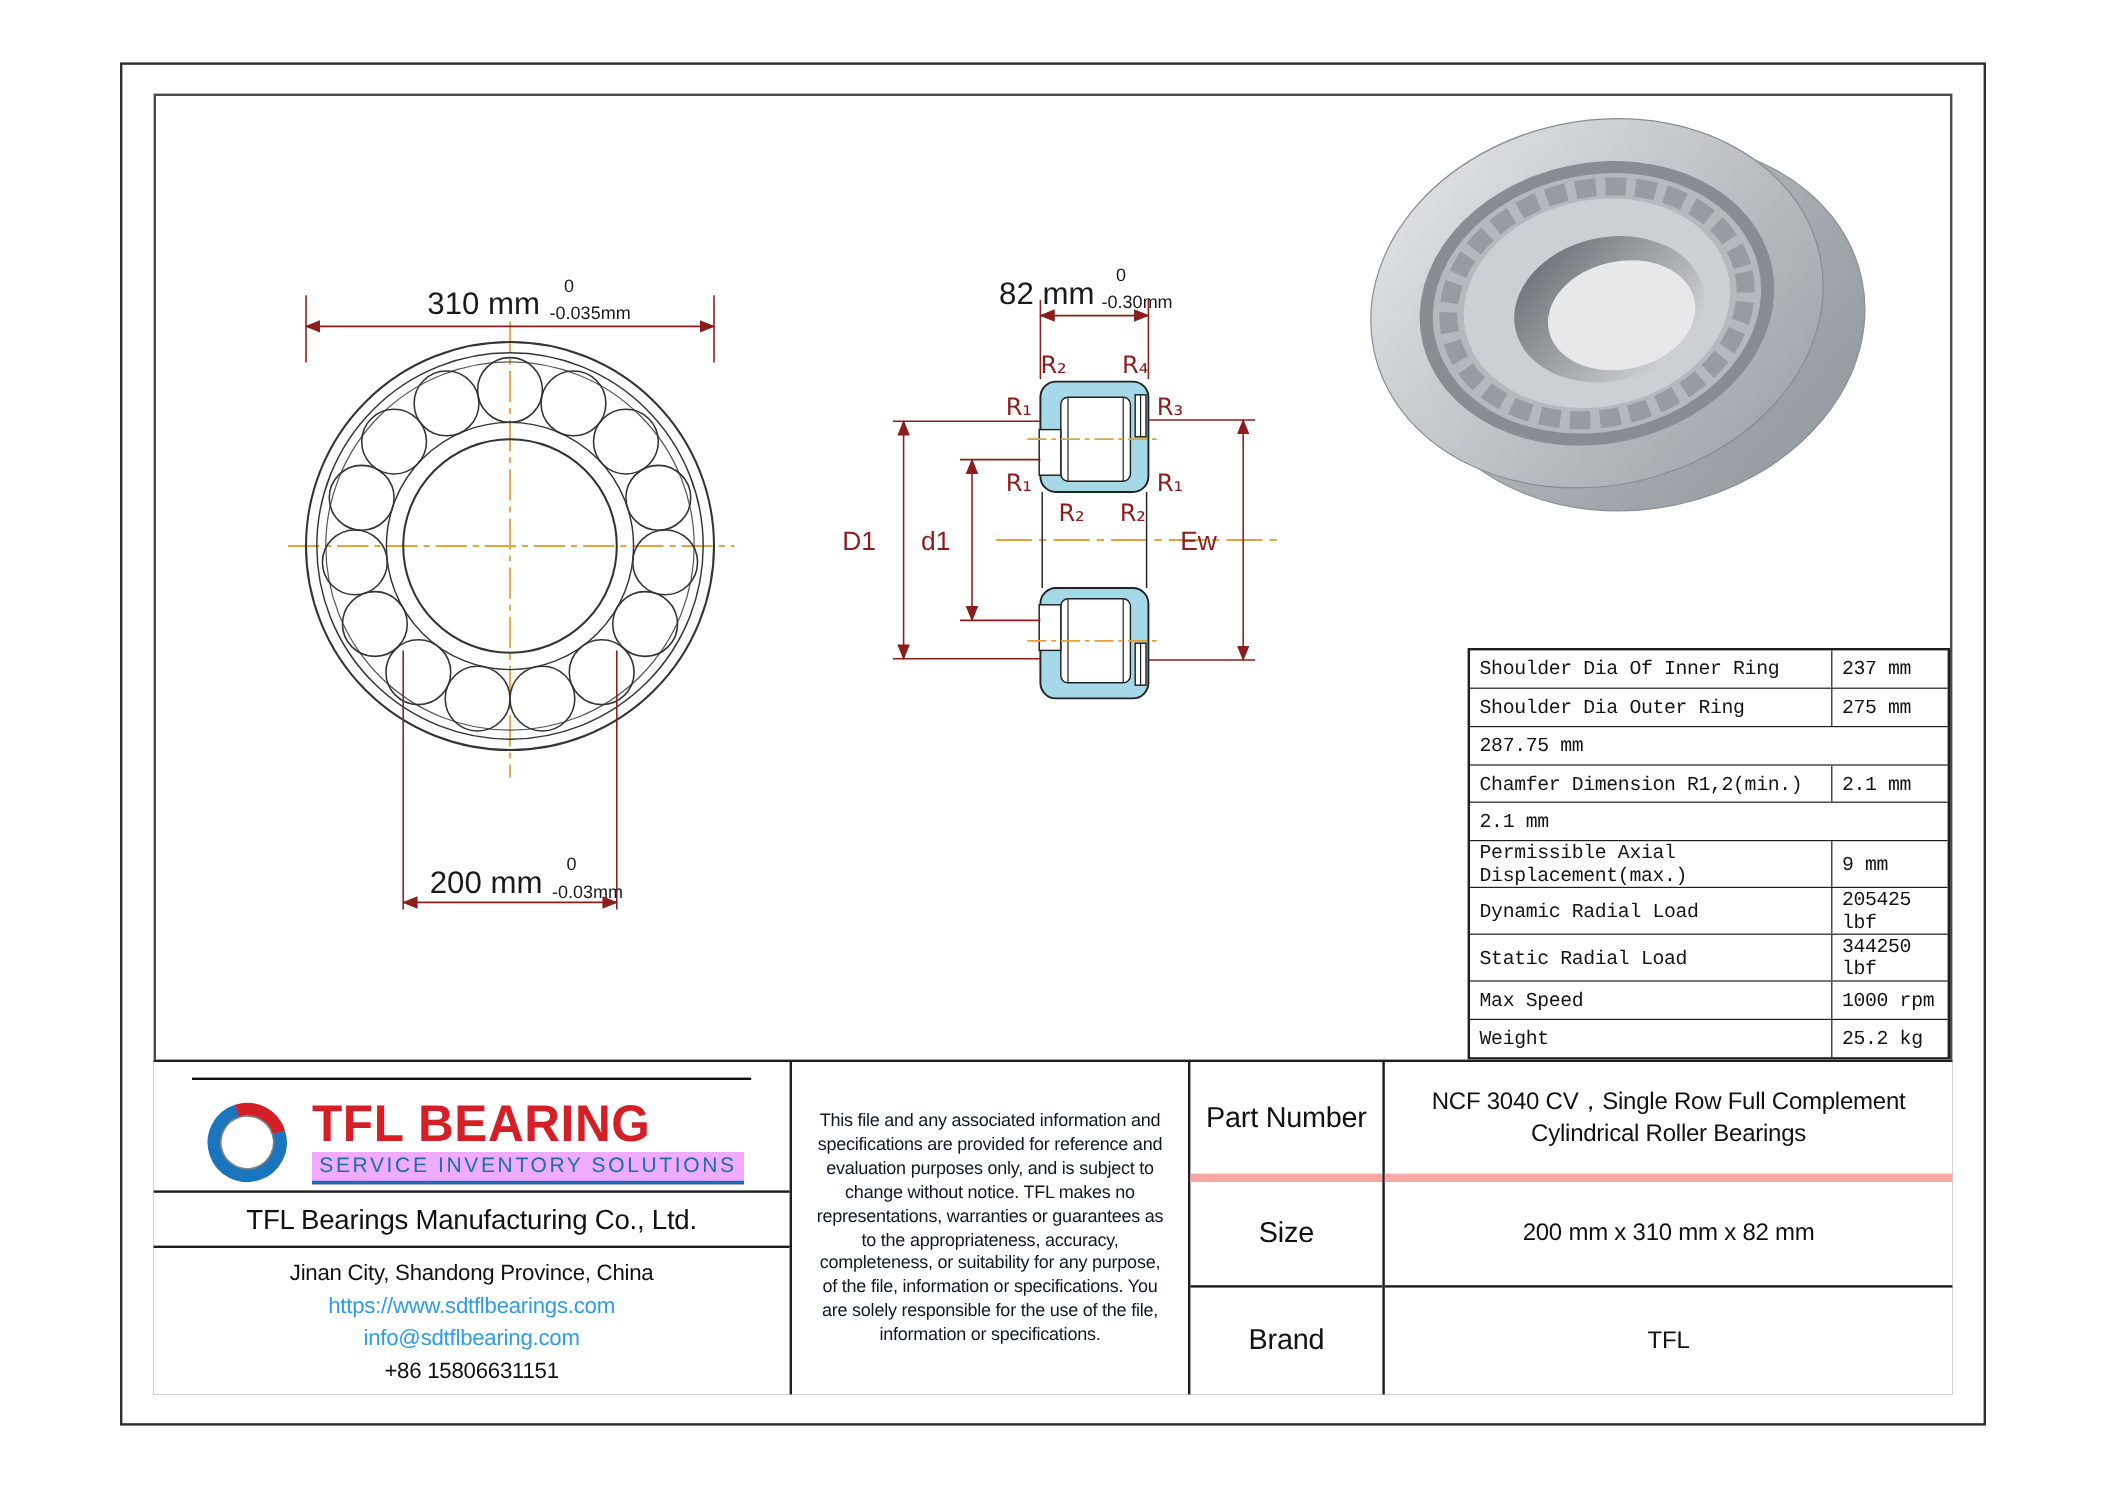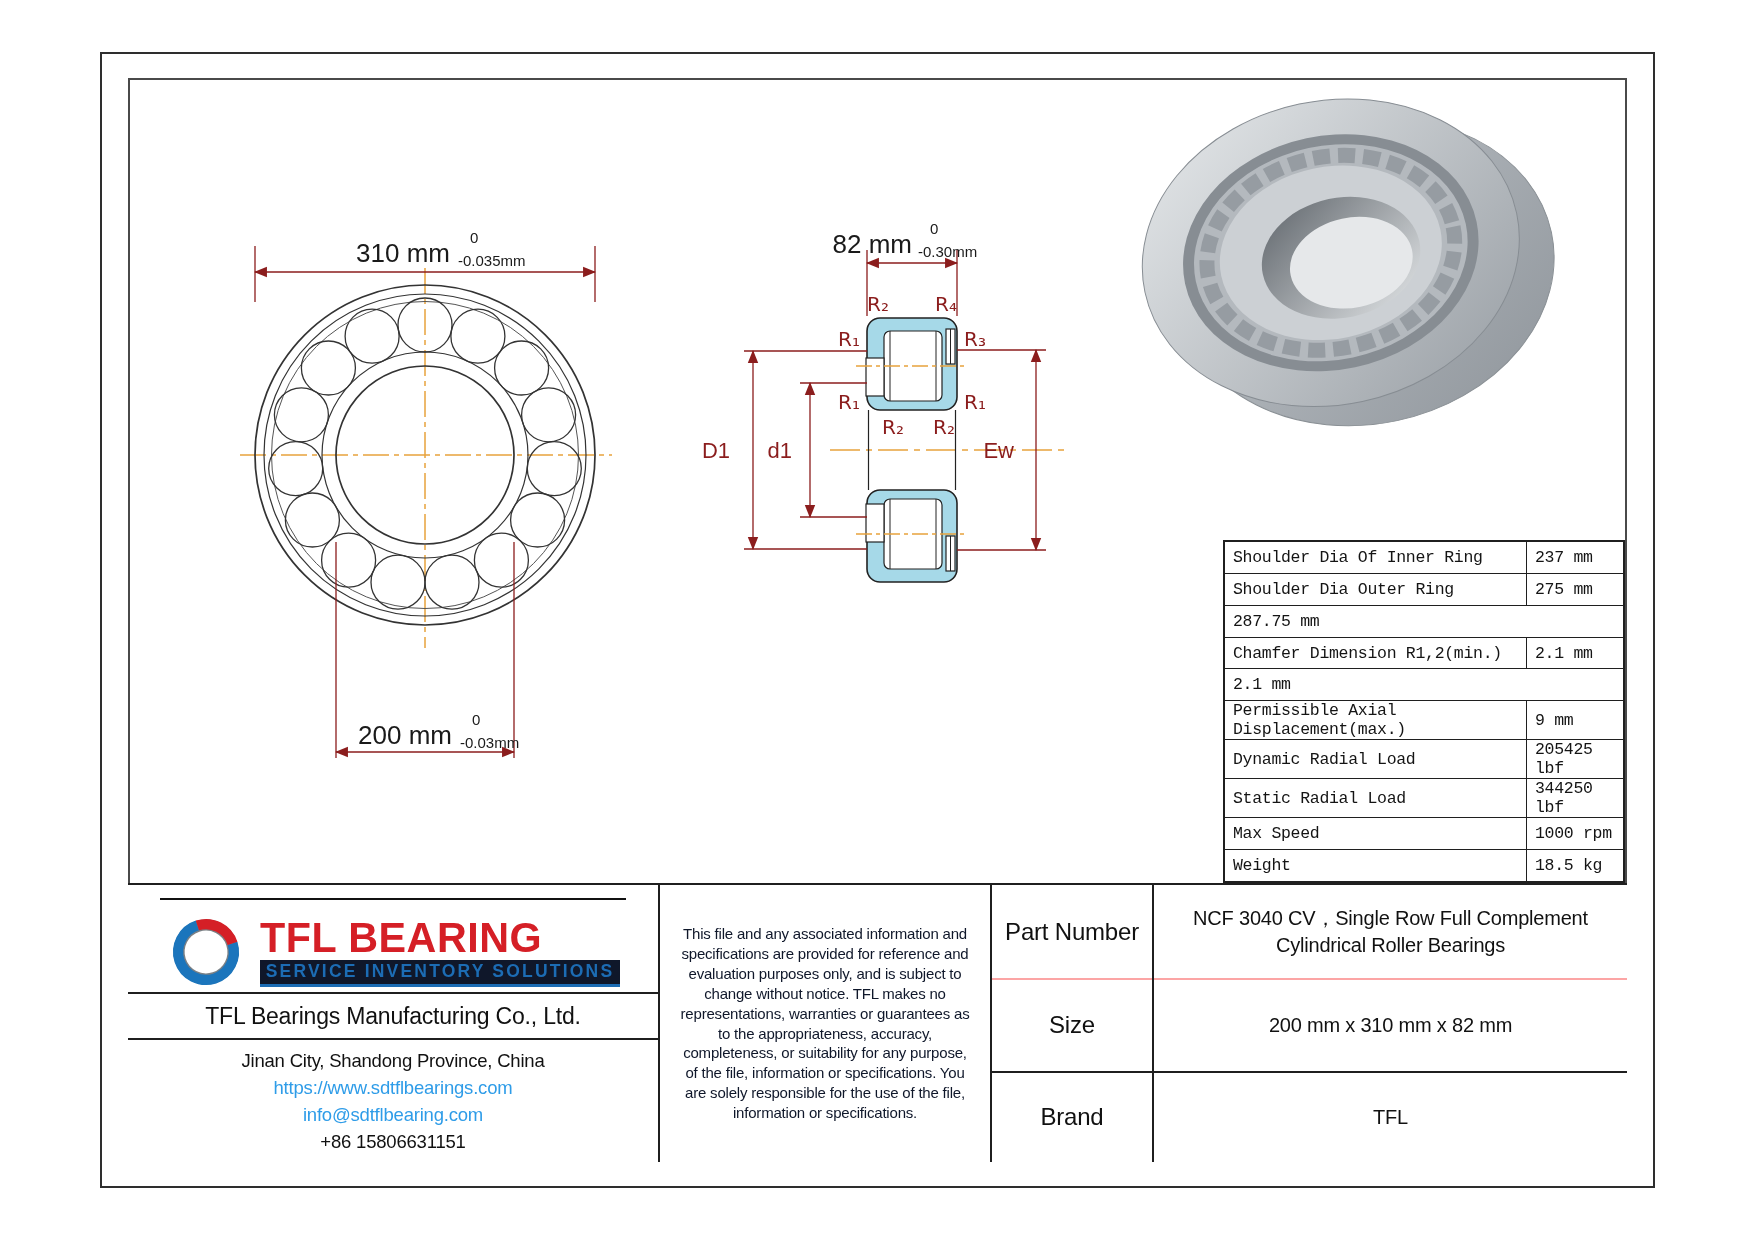--- a/index.html
+++ b/index.html
@@ -28,33 +28,33 @@
   .tb-colB{width:332px;border-left:2px solid #1f1f1f;display:flex;align-items:center;justify-content:center;padding:10px 18px;}
   .tb-colC{width:162px;border-left:2px solid #1f1f1f;display:flex;flex-direction:column;}
   .tb-colD{width:475px;border-left:2px solid #1f1f1f;display:flex;flex-direction:column;}
 
   .logo-cell{height:107px;position:relative;display:flex;align-items:flex-end;justify-content:center;}
   .logo-rule{position:absolute;top:13px;left:32px;right:32px;height:2px;background:#111;}
   .logo-wrap{display:flex;align-items:center;margin-top:12px;}
   .logo-text{margin-left:14px;display:flex;flex-direction:column;align-items:stretch;}
   .logo-brand{color:#d51f26;font-weight:bold;font-size:43px;line-height:40px;letter-spacing:0.5px;
               transform:scaleX(0.96);transform-origin:left;}
-  .logo-tagline{margin-top:3px;background:#0f172a;color:#1c6cb4;font-weight:bold;font-size:17.5px;
+  .logo-tagline{margin-top:3px;background:#f0abfc;color:#1c6cb4;font-weight:normal;font-size:17.5px;
                 letter-spacing:2.2px;text-align:center;padding:1px 6px 2px;border-bottom:3px solid #1c6cb4;}
   .company-cell{height:48px;border-top:2px solid #1f1f1f;border-bottom:2px solid #1f1f1f;
                 display:flex;align-items:center;justify-content:center;font-size:23px;color:#111;}
   .contact-cell{flex:1;display:flex;flex-direction:column;align-items:center;justify-content:center;
                 font-size:18.5px;color:#111;line-height:27px;}
   .contact-link{color:#2e9ce8;text-decoration:none;}
   .disclaimer{font-size:15px;line-height:1.33;color:#0f172a;text-align:center;white-space:pre-line;}
   .tb-field-label{display:flex;align-items:center;justify-content:center;font-size:24px;color:#111;}
   .tb-field-value{display:flex;align-items:center;justify-content:center;text-align:center;
                   font-size:20px;color:#111;padding:0 6px;line-height:1.35;}
   .tb-colC .r1,.tb-colD .r1{height:94px;}
-  .tb-colC .r2,.tb-colD .r2{height:93px;border-top:2px solid #fca5a5;}
+  .tb-colC .r2,.tb-colD .r2{height:93px;border-top:7px solid #fca5a5;}
   .tb-colC .r3,.tb-colD .r3{height:92px;border-top:2px solid #1f1f1f;}
 
   
   .dim-big{font-family:"Liberation Sans",sans-serif;font-size:26px;fill:#1a1a1a;}
   .tol{font-family:"Liberation Sans",sans-serif;font-size:15px;fill:#1a1a1a;}
   .rlabel{font-family:"DejaVu Sans","Liberation Sans",sans-serif;font-size:20px;fill:#8b1d1d;}
   .dlabel{font-family:"Liberation Sans",sans-serif;font-size:22px;fill:#8b1d1d;}
 </style>
 </head>
 <body>
@@ -242,21 +242,21 @@
     <div class="spec-row">
         <div class="spec-label">Static Radial Load</div>
         <div class="spec-value">344250 lbf</div>
       </div>
     <div class="spec-row">
         <div class="spec-label">Max Speed</div>
         <div class="spec-value">1000 rpm</div>
       </div>
     <div class="spec-row">
         <div class="spec-label">Weight</div>
-        <div class="spec-value">18.5 kg</div>
+        <div class="spec-value">25.2 kg</div>
       </div>
   </div>
 
   <div class="title-block">
 
     <div class="tb-colA">
       <div class="logo-cell">
         <div class="logo-rule"></div>
         <div class="logo-wrap">
           <svg width="80" height="80" viewBox="0 0 86 86">

